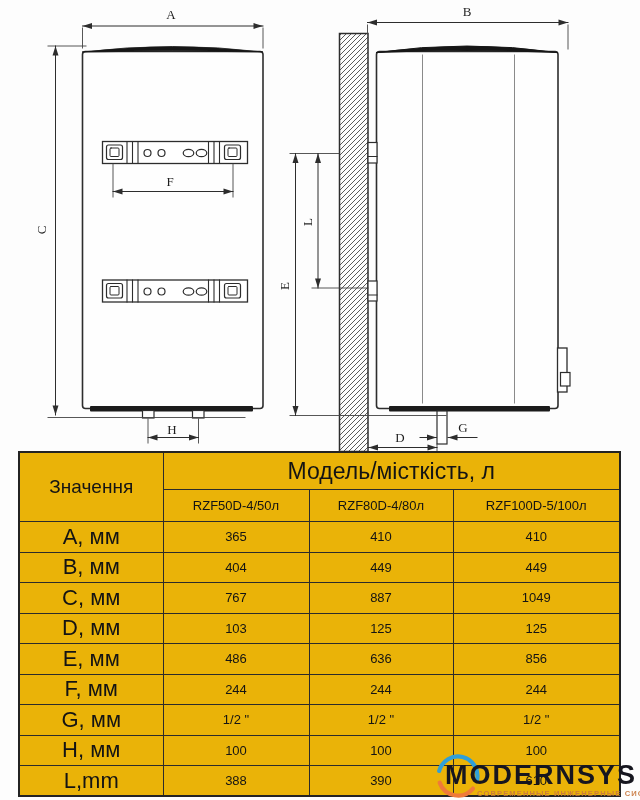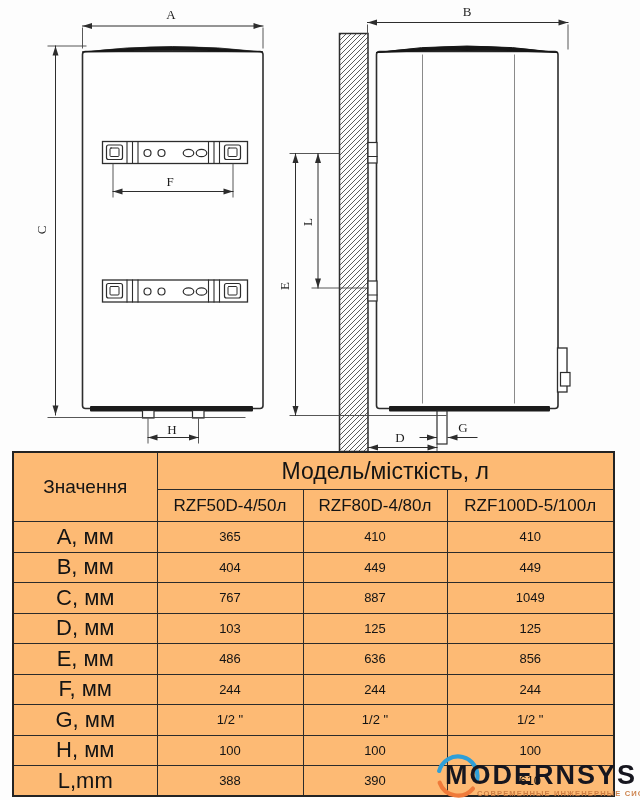--- a/index.html
+++ b/index.html
@@ -1,26 +1,26 @@
 <!DOCTYPE html>
 <html><head>
 <meta charset="utf-8">
 <style>
   html,body{margin:0;padding:0;background:#ffffff;}
   .stage{position:relative;width:640px;height:800px;background:#fdfdfd;overflow:hidden;
          font-family:"Liberation Sans",sans-serif;}
   .drawing{position:absolute;left:0;top:0;width:640px;height:452px;}
   .dim-label{font-family:"Liberation Serif",serif;font-size:13px;fill:#1e1e1e;}
-  .spec-table{position:absolute;left:12px;top:451px;width:601px;border-collapse:collapse;
-              table-layout:fixed;color:#141414;background:#fdba74;}
+  .spec-table{position:absolute;left:18px;top:451px;width:601px;border-collapse:collapse;
+              table-layout:fixed;color:#141414;background:#eab308;}
   .spec-table td,.spec-table th{border:1.7px solid #2b2b2b;padding:0;text-align:center;
               vertical-align:middle;font-weight:400;overflow:hidden;white-space:nowrap;}
   .spec-table{border:2.4px solid #232323;}
   .th-group{font-size:23px;height:36px;}
-  .th-model{font-size:17px;height:31px;}
+  .th-model{font-size:13px;height:31px;}
   .th-corner{font-size:19px;}
   .td-label{font-size:22px;}
   .td-val{font-size:13px;}
   .spec-table tbody tr{height:30.5px;}
   .watermark{position:absolute;left:432px;top:749px;width:208px;height:51px;z-index:5;pointer-events:none;text-align:center;}
   .wm-ring{position:absolute;left:0;top:1px;}
   .wm-brand{position:absolute;left:13px;top:11px;font-size:27px;font-weight:bold;
             letter-spacing:2px;color:#16161f;white-space:nowrap;}
   .wm-tagline{position:absolute;left:45px;top:40px;font-size:7.6px;letter-spacing:1.1px;
               color:#c9793f;opacity:.92;white-space:nowrap;font-weight:bold;}

